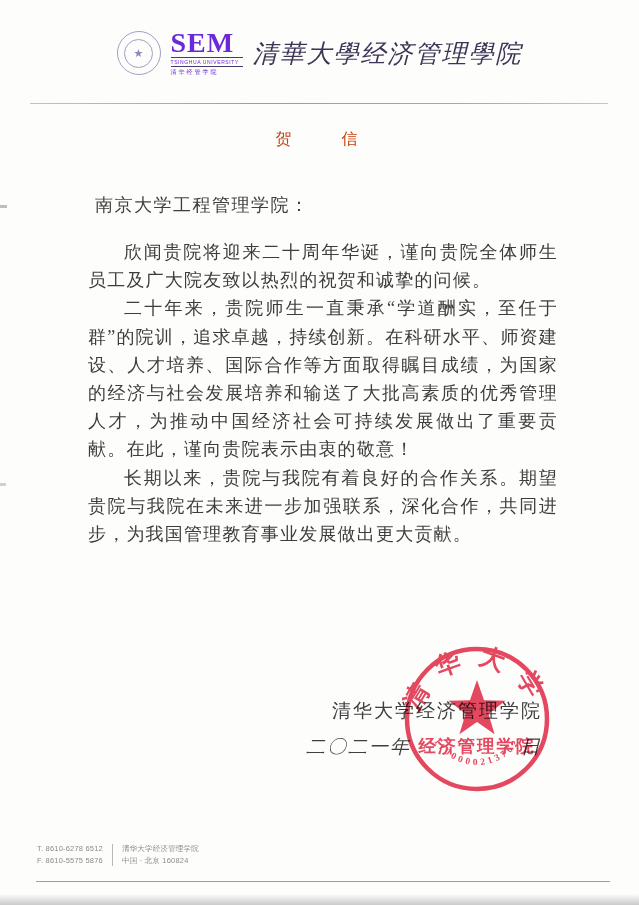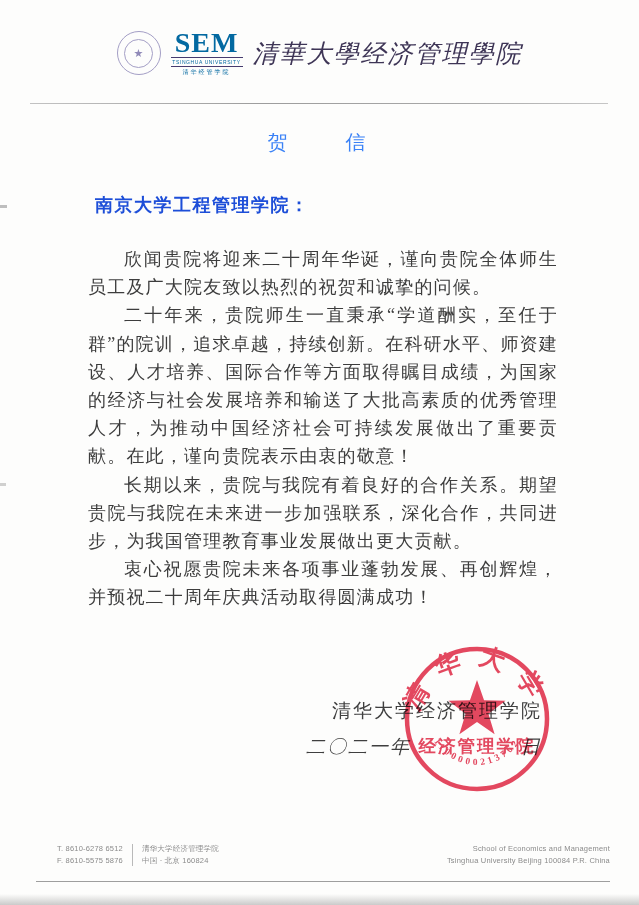--- a/index.html
+++ b/index.html
@@ -22,21 +22,21 @@
     border:1.6px solid #938dbb;
     display:flex;align-items:center;justify-content:center;
     position:relative;flex:0 0 auto;opacity:.85;
   }
   .emblem-inner{
     width:27px;height:27px;border-radius:50%;
     border:1px solid #938dbb;
     display:flex;align-items:center;justify-content:center;
     font-size:11px;color:#7d76ad;line-height:1;
   }
-  .sem{width:72px;flex:0 0 auto;text-align:center;color:#0369a1;}
+  .sem{width:72px;flex:0 0 auto;text-align:left;color:#6d28d9;}
   .sem-acronym{
     font-size:28px;font-weight:700;letter-spacing:1px;line-height:.95;
     font-family:"Liberation Serif","DejaVu Serif",serif;
   }
   .sem-sub{font-size:5px;letter-spacing:.6px;border-top:1px solid #453a6e;padding-top:1px;
     font-family:"Liberation Sans","DejaVu Sans",sans-serif;white-space:nowrap;}
   .sem-sub2{font-size:6px;letter-spacing:2px;border-top:1px solid #453a6e;margin-top:1px;padding-top:1px;white-space:nowrap;}
   .brand{padding-top:2px;}
   .brand-cn{
     font-size:25px;font-weight:400;color:#3e3556;letter-spacing:2px;
@@ -46,29 +46,29 @@
     font-size:8.5px;color:#6e6e73;letter-spacing:.4px;margin-top:1px;
     font-family:"Liberation Sans","DejaVu Sans",sans-serif;
   }
   .header-rule{
     position:absolute;top:103px;left:30px;width:578px;height:1px;
     background:linear-gradient(to right,#c2c2c2,#9d9d9d 40%,#a8a8a8 75%,#c6c6c6);
   }
   
   .letter-title{
     position:absolute;top:129px;left:0;width:100%;
-    text-align:center;font-size:20px;font-weight:500;color:#3b82f6;
+    text-align:center;font-size:16px;font-weight:500;color:#c2410c;
     letter-spacing:6px;
   }
   .salutation{
     position:absolute;top:193px;left:95px;
-    font-size:18px;letter-spacing:1.5px;color:#1d4ed8;font-weight:bold;
+    font-size:18px;letter-spacing:1.5px;color:#404040;
   }
   .body-text{
-    position:absolute;top:245px;left:88px;width:470px;
+    position:absolute;top:238px;left:88px;width:470px;
     font-size:18px;line-height:28.2px;letter-spacing:1.2px;
     text-align:justify;color:#3d3d3d;
   }
   .body-text p{margin:0;text-indent:2em;}
   
   .sign-block{
     position:absolute;top:693px;right:97px;text-align:right;
     font-size:19px;letter-spacing:2px;color:#3f3f3f;line-height:36px;
   }
   .date-line{white-space:nowrap;font-style:italic;}
@@ -82,21 +82,21 @@
   .seal-arc{font-size:25px;font-weight:700;letter-spacing:15px;}
   .seal-center{font-size:17.5px;font-weight:700;letter-spacing:2px;}
   .seal-serial{font-size:9.5px;font-weight:700;letter-spacing:3.2px;}
   
   .footer{
     position:absolute;top:843px;left:37px;right:29px;
     display:flex;align-items:flex-start;
     font-family:"Liberation Sans","DejaVu Sans",sans-serif;
     font-size:7.5px;color:#8b8b8b;line-height:12px;letter-spacing:.2px;
   }
-  .footer-left{white-space:nowrap;margin-left:20px;}
+  .footer-left{white-space:nowrap;}
   .footer-divider{width:1px;height:22px;background:#b9b9b9;margin:1px 9px 0 9px;}
   .footer-cn{white-space:nowrap;}
   .footer-right{margin-left:auto;text-align:right;white-space:nowrap;color:#8b8b8b;}
   .footer-rule{
     position:absolute;top:881px;left:36px;width:574px;height:1px;
     background:#9e9e9e;
   }
   
   .scan-bottom{
     position:absolute;bottom:0;left:0;width:100%;height:11px;
@@ -126,21 +126,20 @@
   <div class="header-rule"></div>
 
   <div class="letter-title">贺　　信</div>
 
   <div class="salutation">南京大学工程管理学院：</div>
 
   <div class="body-text">
     <p>欣闻贵院将迎来二十周年华诞，谨向贵院全体师生员工及广大院友致以热烈的祝贺和诚挚的问候。</p>
     <p>二十年来，贵院师生一直秉承“学道酬实，至任于群”的院训，追求卓越，持续创新。在科研水平、师资建设、人才培养、国际合作等方面取得瞩目成绩，为国家的经济与社会发展培养和输送了大批高素质的优秀管理人才，为推动中国经济社会可持续发展做出了重要贡献。在此，谨向贵院表示由衷的敬意！</p>
     <p>长期以来，贵院与我院有着良好的合作关系。期望贵院与我院在未来进一步加强联系，深化合作，共同进步，为我国管理教育事业发展做出更大贡献。</p>
-    <p>衷心祝愿贵院未来各项事业蓬勃发展、再创辉煌，并预祝二十周年庆典活动取得圆满成功！</p>
   </div>
 
   <div class="sign-block">
     <div>清华大学经济管理学院</div>
     <div class="date-line">
       <span>二〇二一年</span><span class="date-gap"></span><span>日</span>
     </div>
   </div>
 
   <svg class="seal" width="150" height="150" viewBox="0 0 150 150">
@@ -162,24 +161,20 @@
   <div class="footer">
     <div class="footer-left">
       <div>T. 8610-6278 6512</div>
       <div>F. 8610-5575 5876</div>
     </div>
     <div class="footer-divider"></div>
     <div class="footer-cn">
       <div>清华大学经济管理学院</div>
       <div>中国 · 北京  160824</div>
     </div>
-    <div class="footer-right">
-      <div>School of Economics and Management</div>
-      <div>Tsinghua University Beijing 100084 P.R. China</div>
-    </div>
   </div>
   <div class="footer-rule"></div>
 
   <div class="scan-mark-1"></div>
   <div class="scan-mark-2"></div>
   <div class="scan-bottom"></div>
 
 </div>
 
 </body></html>

